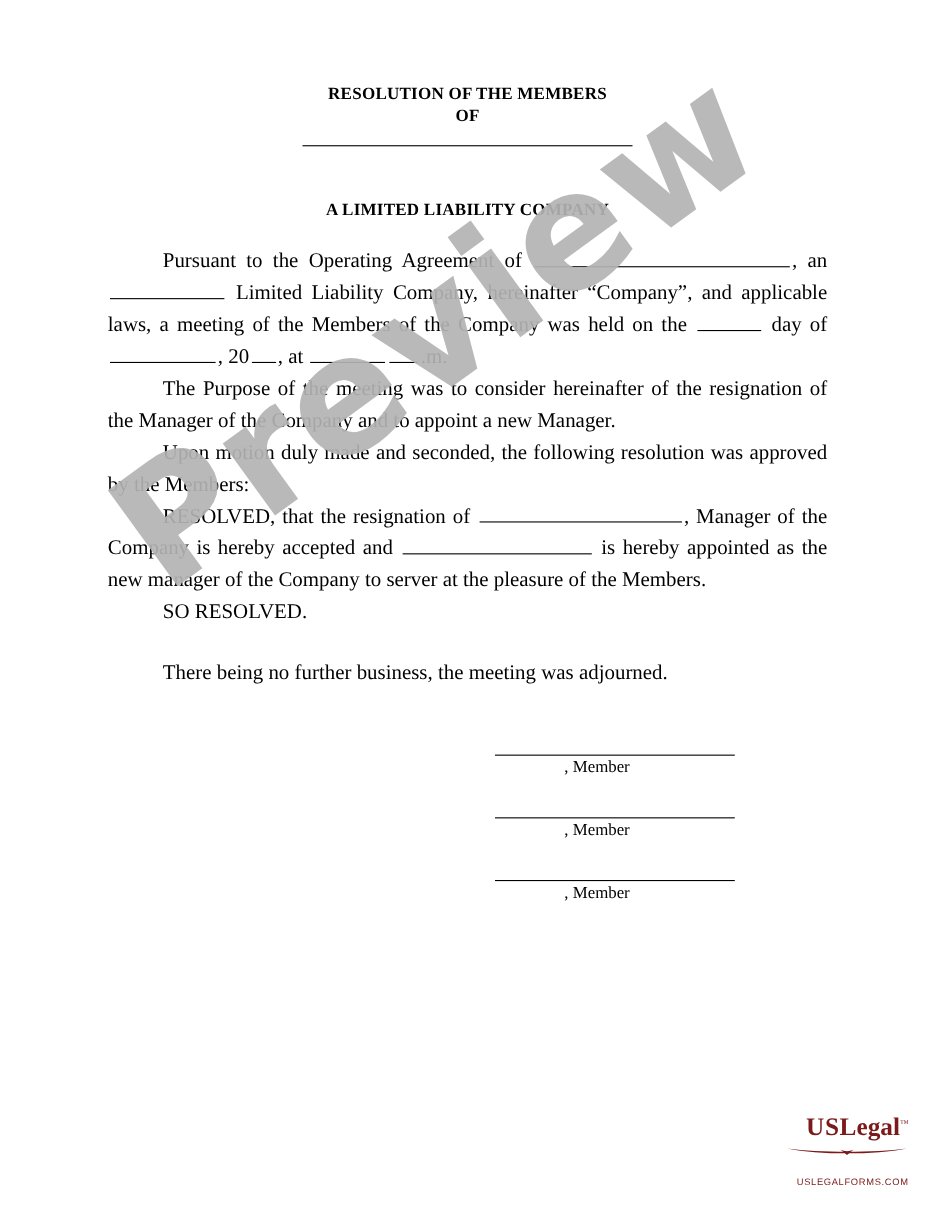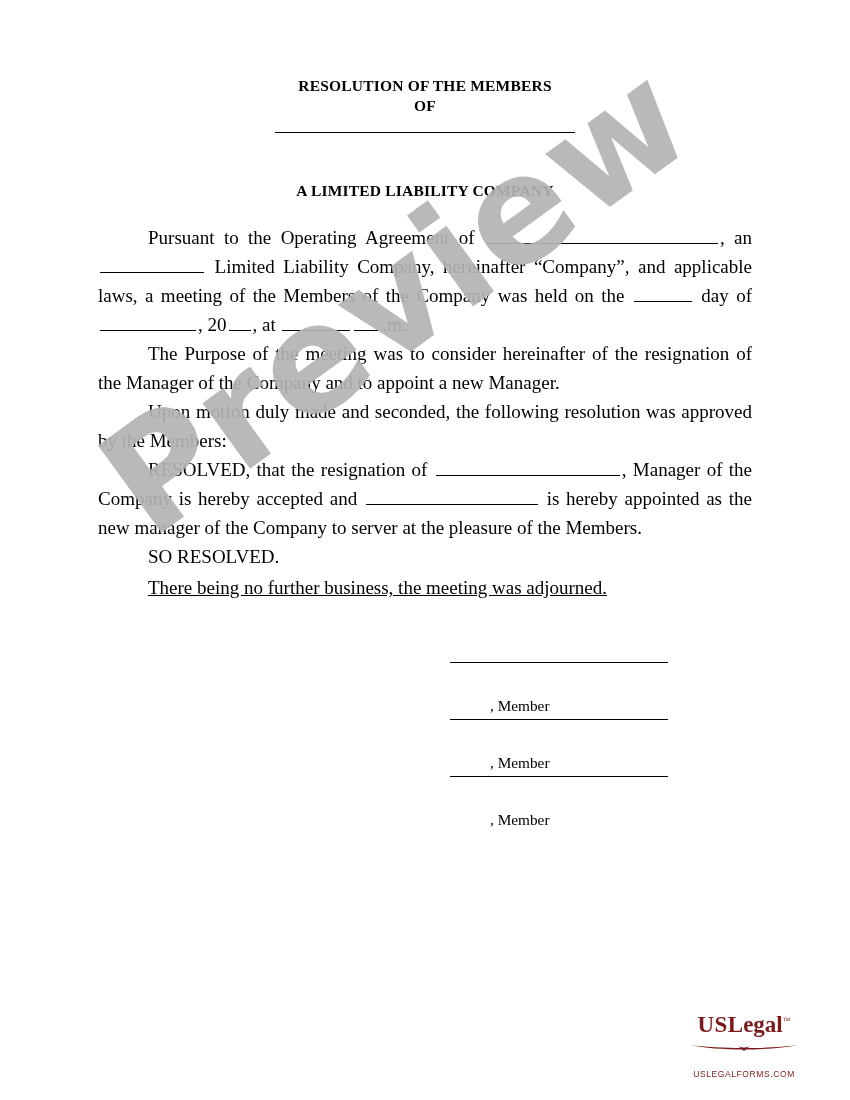--- a/index.html
+++ b/index.html
@@ -58,21 +58,21 @@
 
   .para {
     font-size: 19px;
     line-height: 29px;
     text-align: justify;
     text-justify: inter-word;
     margin: 0;
   }
   .para.first { margin-top: 22px; }
   .para.indent { text-indent: 50px; }
-  .para.gap { margin-top: 2px; text-decoration: underline; }
+  .para.gap { margin-top: 26px; }
   .para.nojust { text-align: left; }
 
   .fill {
     display: inline-block;
     border-bottom: 1px solid #000;
     height: 14px;
     vertical-align: baseline;
     margin: 0 2px;
   }
   .f-230 { width: 232px; }
@@ -95,24 +95,23 @@
   .sig-line {
     position: absolute;
     left: 352px;
     width: 218px;
     border-bottom: 1px solid #000;
     height: 0;
     top: 20px;
   }
   .sig-label {
     position: absolute;
-    left: 392px;
+    left: 415px;
     top: 23px;
     font-size: 15.3px;
-    margin-top: 32px;
   }
 
   
   .watermark {
     position: absolute;
     left: 0;
     top: 0;
     width: 850px;
     height: 1100px;
     pointer-events: none;
@@ -128,24 +127,24 @@
     opacity: 0.92;
     transform: rotate(-36deg);
     transform-origin: left top;
     white-space: nowrap;
     letter-spacing: 2px;
   }
 
   
   .logo {
     position: absolute;
-    left: 685px;
+    left: 708px;
     top: 1012px;
     width: 118px;
-    text-align: center;
+    text-align: right;
   }
   .logo-main {
     font-family: "Liberation Serif", serif;
     font-size: 23px;
     color: #7b1a1a;
     font-weight: bold;
     letter-spacing: 0px;
     white-space: nowrap;
   }
   .logo-main .us { letter-spacing: 0.5px; }

